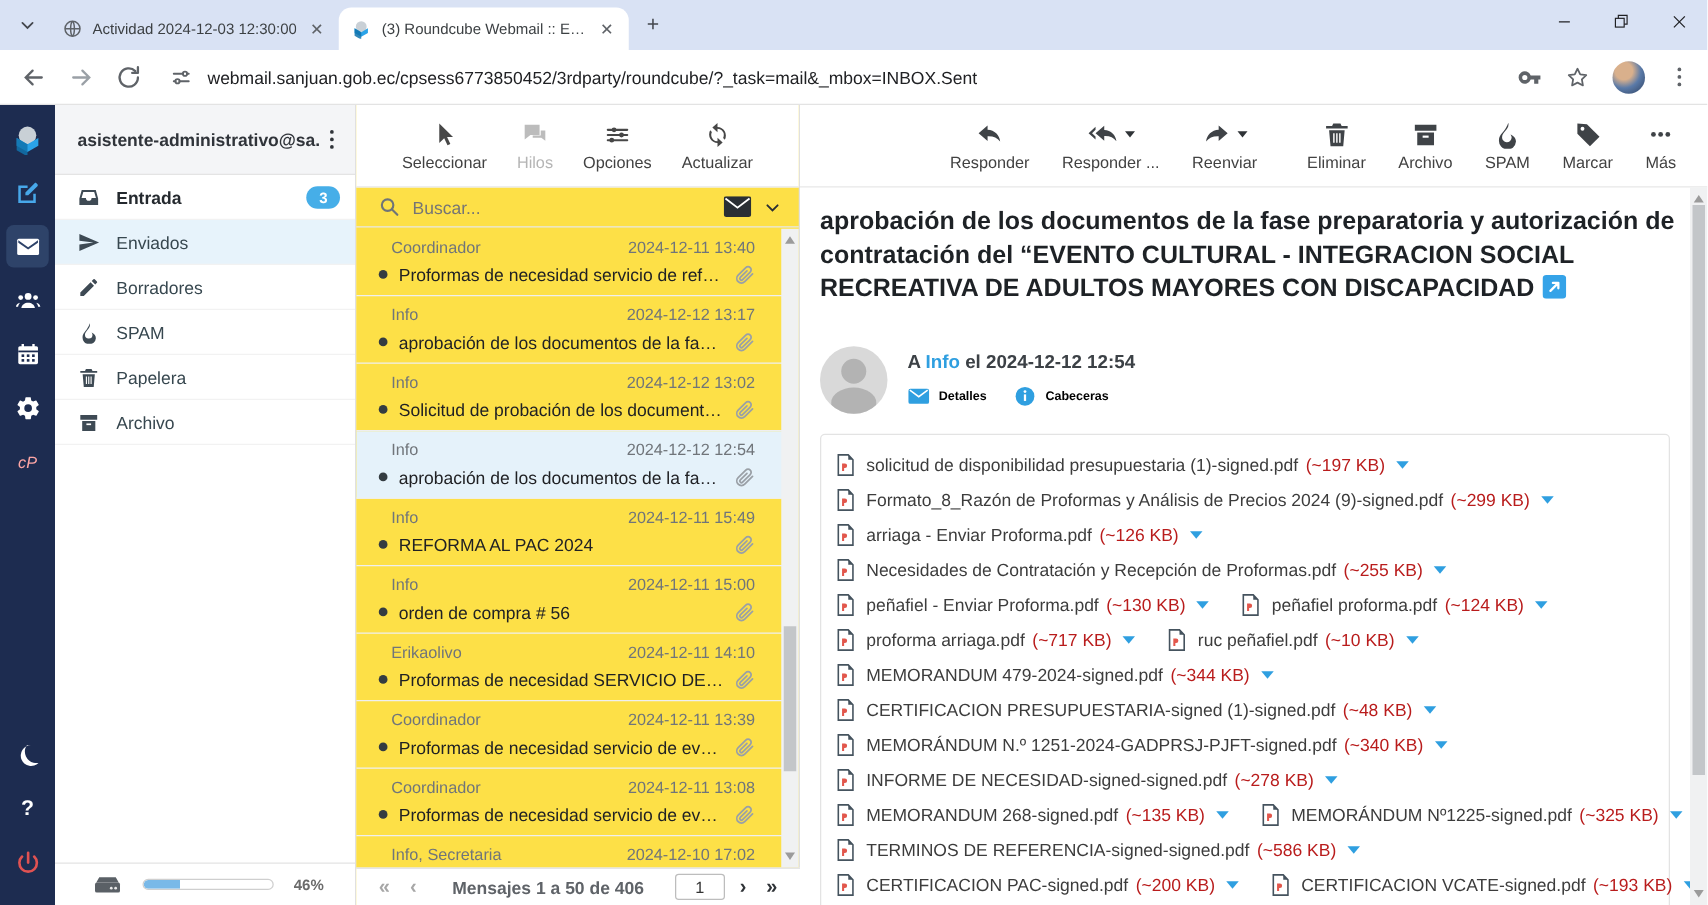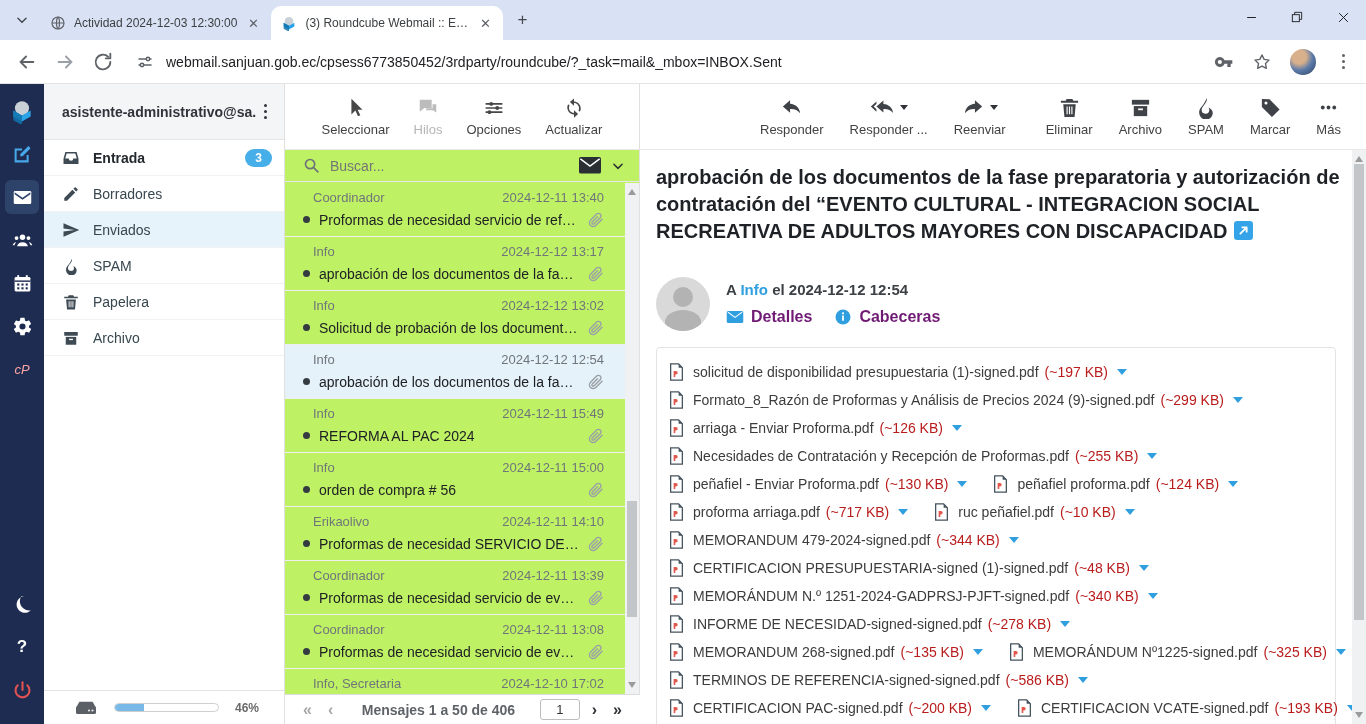--- a/index.html
+++ b/index.html
@@ -52,21 +52,21 @@
   .ficon svg { width:18px; height:18px; }
   .flabel { flex:1; white-space:nowrap; overflow:hidden; }
   .badge { background:#46aee8; color:#fff; font-size:12px; font-weight:bold; border-radius:9px; padding:2px 10px; }
   .quota { position:absolute; left:0; bottom:0; width:100%; height:34px; border-top:1px solid #e4e4e4; display:flex; align-items:center; padding:0 14px 0 30px; }
   .quota-bar { width:105px; height:9px; border:1px solid #cfcfcf; border-radius:5px; margin:0 16px 0 16px; overflow:hidden; background:#fff; }
   .quota-fill { height:100%; background:#79b9e8; border-radius:5px 0 0 5px; }
   .quota-pct { font-size:12px; color:#6b6b6b; font-weight:bold; }
   .disk-ico { width:24px; height:16px; }
 
   
-  .mlist { position:absolute; left:285px; top:0; width:355px; height:640px; background:#bef264; border-right:1px solid #e0e0e0; }
+  .mlist { position:absolute; left:285px; top:0; width:355px; height:640px; background:#fde047; border-right:1px solid #e0e0e0; }
   .mtoolbar { height:66px; display:flex; align-items:center; justify-content:center; gap:24px; border-bottom:1px solid #e8e8e8; background:#fff; }
   .btn-v { display:flex; flex-direction:column; align-items:center; gap:3px; font-size:13px; color:#424242; }
   .btn-v svg { width:22px; height:22px; }
   .btn-v.disabled { color:#b5b5b5; }
   .searchrow { height:32px; display:flex; align-items:center; padding:0 14px 0 18px; border-bottom:1px solid #e8e8e8; }
   .searchrow .mag { width:17px; height:17px; margin-right:10px; }
   .search-ph { flex:1; font-size:14px; color:#757575; }
   .scope-env { width:22px; height:17px; margin-right:10px; }
   .chev { width:14px; height:14px; }
 
@@ -105,21 +105,21 @@
   .rbody { position:absolute; left:0; top:66px; right:14px; bottom:0; overflow:hidden; padding:14px 10px 0 16px; }
   .subject { font-size:20px; font-weight:bold; color:#1e2226; line-height:27px; max-width:696px; }
   .extlink { display:inline-block; width:19px; height:19px; vertical-align:-2px; margin-left:6px; }
   .msghead { display:flex; margin-top:32px;font-weight:bold; }
   .avatar-big { width:54px; height:54px; border-radius:50%; background:#d9d9d9; overflow:hidden; position:relative; flex:0 0 54px; }
   .avatar-big .head { position:absolute; left:17px; top:10px; width:20px; height:20px; border-radius:50%; background:#b3b3b3; }
   .avatar-big .torso { position:absolute; left:9px; top:33px; width:36px; height:24px; border-radius:50% 50% 0 0; background:#b3b3b3; }
   .head-lines { margin-left:16px; padding-top:4px; }
   .to-line { font-size:15px; color:#3c4146; }
   .to-line .lnk { color:#2f9fe0; }
-  .meta-line { display:flex; align-items:flex-end; gap:22px; margin-top:10px; font-size:16px; color:#701a75; }
+  .meta-line { display:flex; align-items:flex-end; gap:22px; margin-top:10px; font-size:10px; color:#000000; }
   .meta-item { display:flex; align-items:center; gap:7px; }
   .meta-item svg { width:18px; height:18px; }
 
   .attachbox { margin-top:16px; width:680px; border:1px solid #e3e3e3; border-radius:4px; padding:10px 12px; }
   .attach-row { display:flex; align-items:center; height:28px; }
   .afile { display:flex; align-items:center; }
   .afile + .afile { margin-left:26px; }
   .aicon { width:15px; height:18px; margin-right:9px; flex:0 0 15px; }
   .aname { font-size:14px; color:#3c3c3c; white-space:nowrap; }
   .asize { font-size:14px; color:#b91c1c; margin-left:6px; white-space:nowrap; }
@@ -307,31 +307,31 @@
           </div>
       </div>
       <div id="folder-list">
           <div class="folder-row bold">
             <span class="ficon"><svg viewBox="0 0 24 24" fill="#3e4a54">
                 <path fill-rule="evenodd" d="M4.5 4h15L22 13v7H2v-7zM6.2 6L4.3 12.5H9a3 3 0 0 0 6 0h4.7L17.8 6z"></path>
               </svg></span>
             <span class="flabel">Entrada</span>
             <span class="badge">3</span>
           </div>
+          <div class="folder-row selected">
+            <span class="ficon"><svg viewBox="0 0 24 24" fill="#3e4a54">
+                <path d="M2 21l21-9L2 3v7l15 2-15 2z"></path>
+              </svg></span>
+            <span class="flabel">Enviados</span>
+          </div>
           <div class="folder-row">
             <span class="ficon"><svg viewBox="0 0 24 24" fill="#3e4a54">
                 <path d="M3 17.3V21h3.7L17.6 10.1l-3.7-3.7zM20.7 7a1 1 0 0 0 0-1.4l-2.3-2.3a1 1 0 0 0-1.4 0l-1.8 1.8 3.7 3.7z"></path>
               </svg></span>
             <span class="flabel">Borradores</span>
-          </div>
-          <div class="folder-row selected">
-            <span class="ficon"><svg viewBox="0 0 24 24" fill="#3e4a54">
-                <path d="M2 21l21-9L2 3v7l15 2-15 2z"></path>
-              </svg></span>
-            <span class="flabel">Enviados</span>
           </div>
           <div class="folder-row">
             <span class="ficon"><svg viewBox="0 0 24 24" fill="#3e4a54">
                 <path d="M13.2 2.2c.7 3.3-1 5-2.4 6.8C9.4 10.8 8 12.2 8 14.3a4 4 0 0 0 8 .4c0-1-.4-1.9-1-2.7 2.7 1 4.6 3.2 4.6 6A7 7 0 0 1 5.4 17c0-3.8 2.6-5.7 4.2-8 1.3-1.8 2.6-3.8 3.6-6.8z"></path>
               </svg></span>
             <span class="flabel">SPAM</span>
           </div>
           <div class="folder-row">
             <span class="ficon"><svg viewBox="0 0 24 24" fill="#3e4a54">
                 <path d="M9 3h6l1 2h5v2H3V5h5zM5.5 8.5h13L17.3 22H6.7z"></path>

